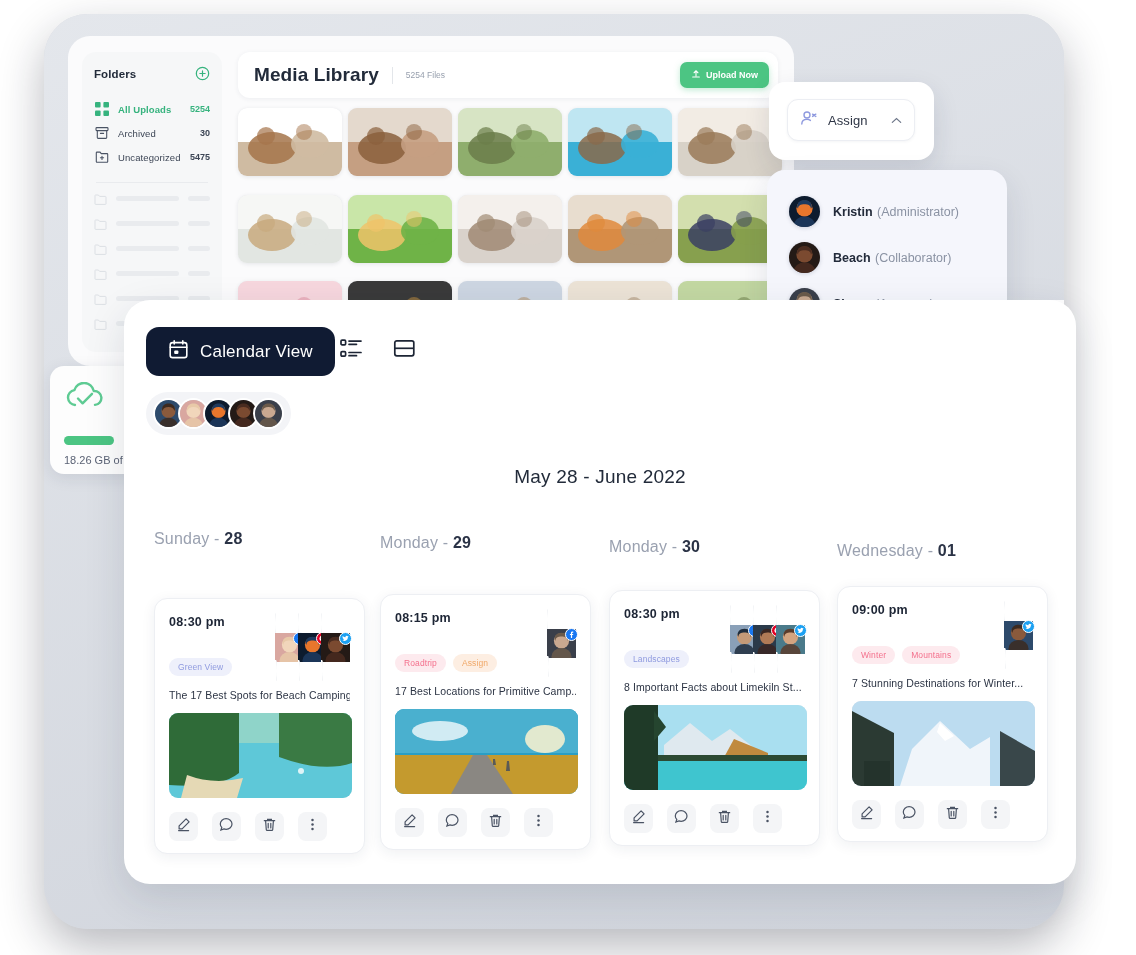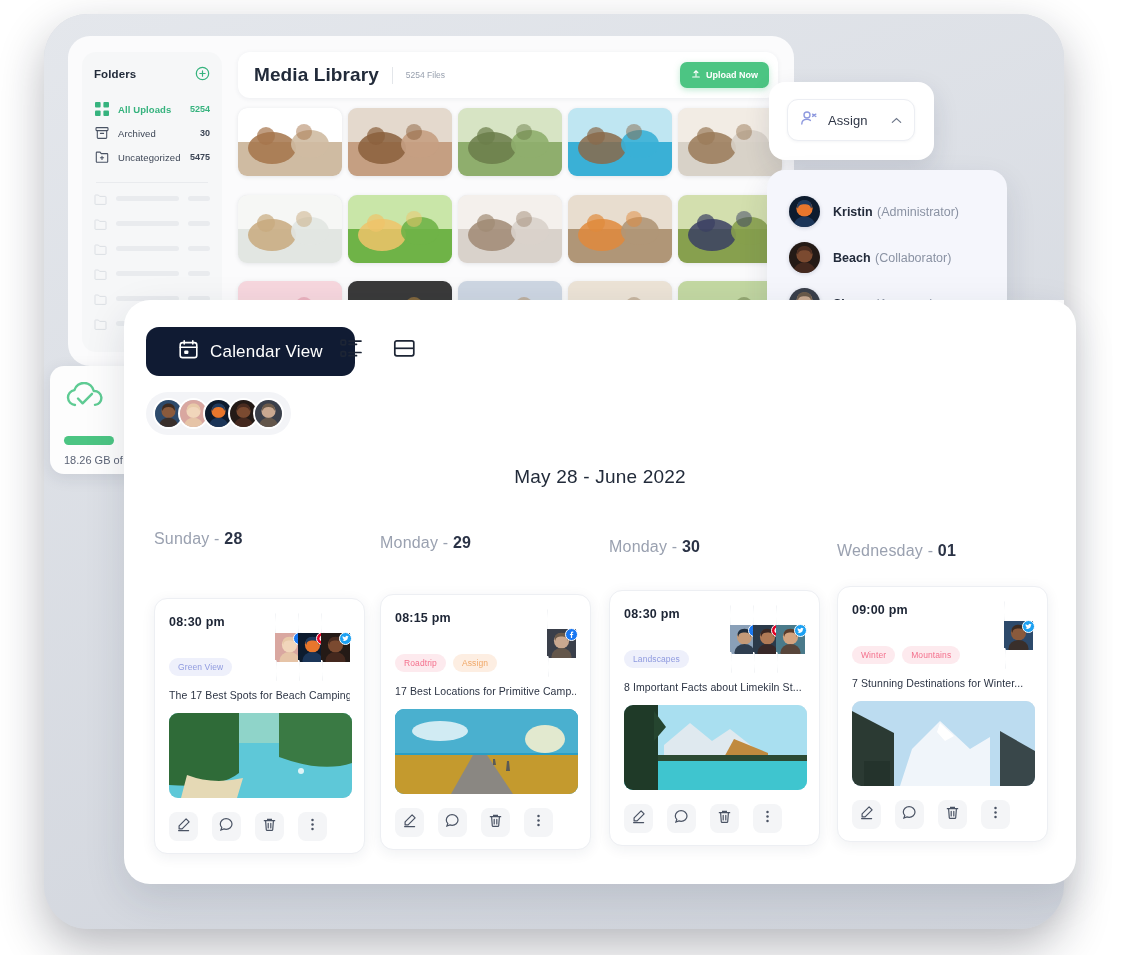--- a/index.html
+++ b/index.html
@@ -128,21 +128,21 @@
     background:#ffffff; border-radius:18px 0 0 18px;
   }
 
   
   .cal {
     position:absolute; left:124px; top:300px; width:952px; height:584px;
     background:#fff; border-radius:26px;
     box-shadow:0 14px 40px rgba(25,35,65,.13);
   }
   .cal-view-btn {
-    position:absolute; left:22px; top:27px; height:49px; padding:0 32px;
+    position:absolute; left:22px; top:27px; height:49px; padding:0 22px;
     background:#101b33; border-radius:13px; color:#fff;
     display:flex; align-items:center; gap:11px; cursor:pointer;
     font-size:17px; letter-spacing:.2px;
   }
   .icon-btn { position:absolute; top:38px; cursor:pointer; }
   .tz { position:absolute; left:580px; top:338px; }
   .time-pm { position:absolute; left:1002px; top:340px; }
   .filt { position:absolute; left:1012px; top:350px; }
   .ers  { position:absolute; left:1012px; top:458px; }
 

